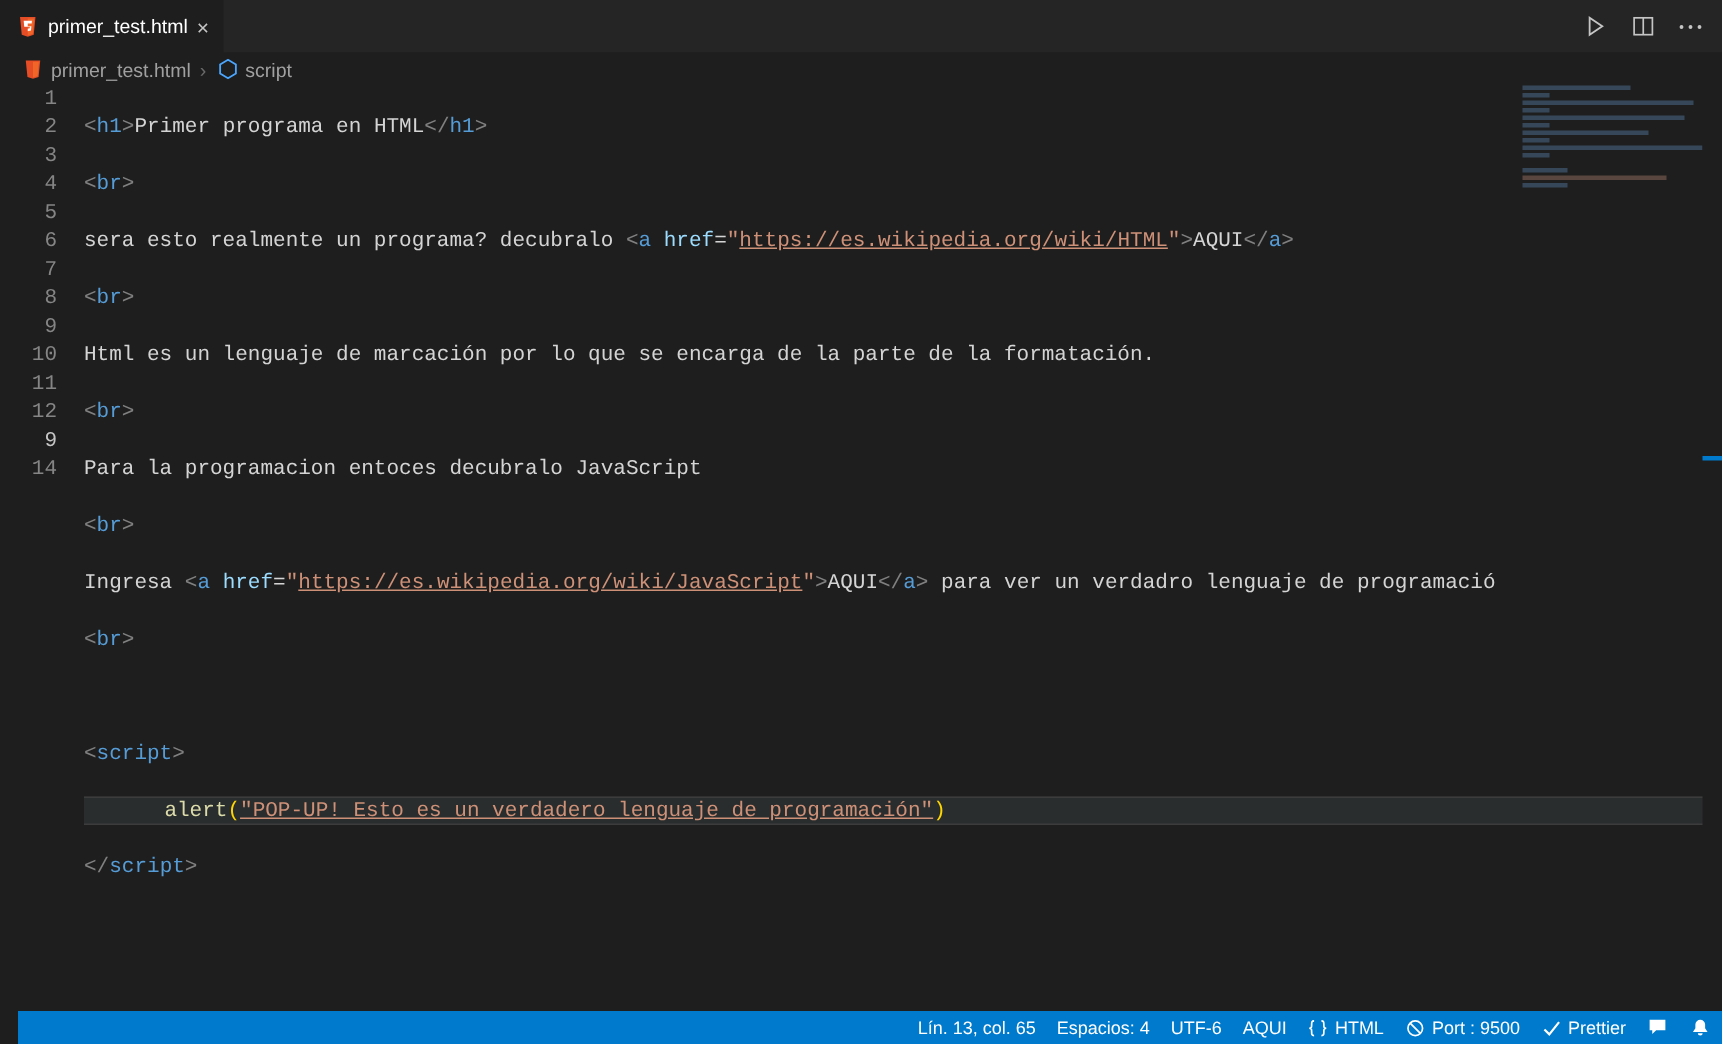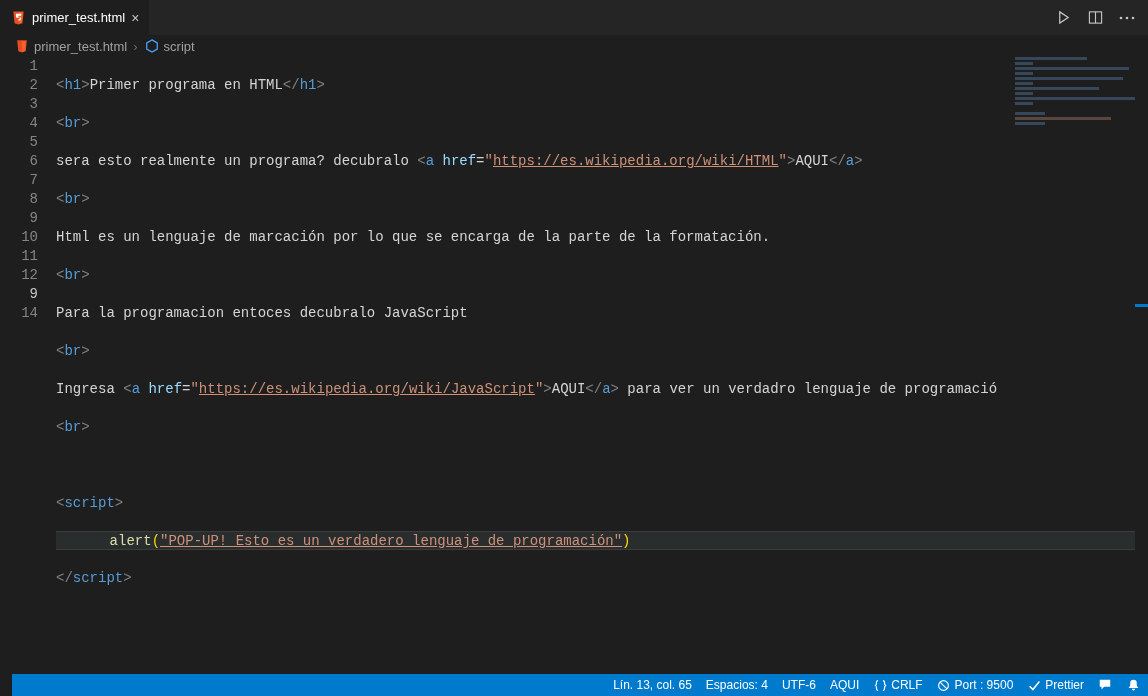--- a/index.html
+++ b/index.html
@@ -205,21 +205,21 @@
     <span class="item">Lín. 13, col. 65</span>
     <span class="item">Espacios: 4</span>
     <span class="item">UTF-6</span>
     <span class="item">AQUI</span>
     <span class="item">
       <span class="sicon">
         <svg width="13" height="13" viewBox="0 0 16 16">
             <path fill="none" stroke="#fff" stroke-width="1.4" d="M5 2c-2 0-2 1-2 3s0 3-2 3c2 0 2 1 2 3s0 3 2 3M11 2c2 0 2 1 2 3s0 3 2 3c-2 0-2 1-2 3s0 3-2 3"></path>
           </svg>
       </span>
-      <span>CRLF</span>
+      <span>HTML</span>
     </span>
     <span class="item">
       <span class="sicon">
         <svg width="13" height="13" viewBox="0 0 16 16">
             <circle cx="8" cy="8" r="6" fill="none" stroke="#fff" stroke-width="1.4"></circle>
             <line x1="3.8" y1="3.8" x2="12.2" y2="12.2" stroke="#fff" stroke-width="1.4"></line>
           </svg>
       </span>
       <span>Port : 9500</span>
     </span>

